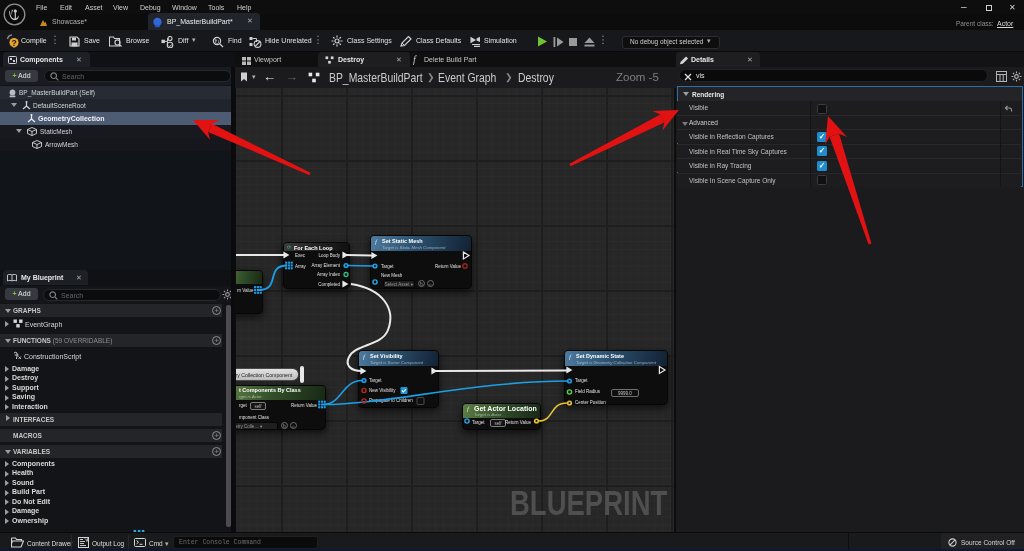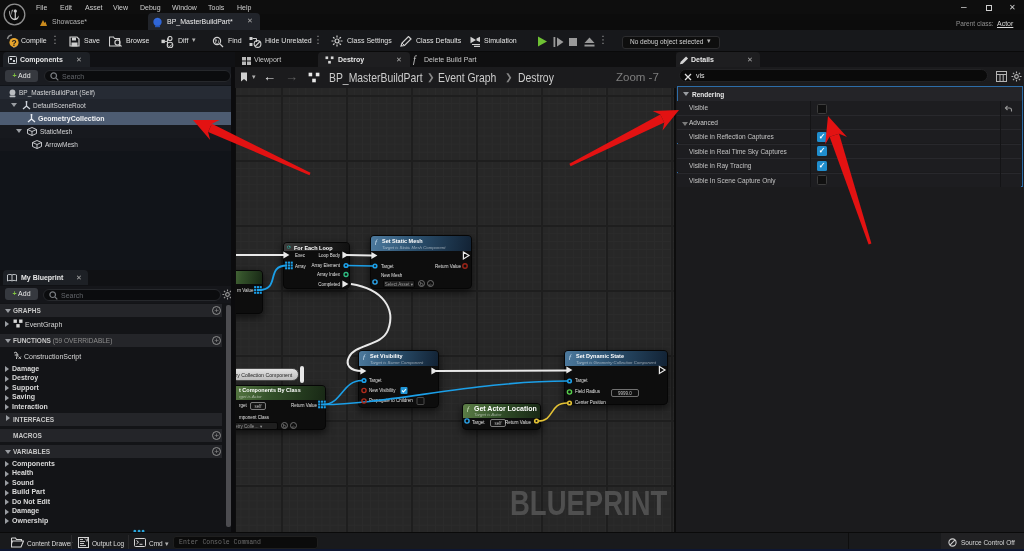--- a/index.html
+++ b/index.html
@@ -324,21 +324,21 @@
     <svg class="abs" style="left:73px;top:20px;z-index:2;" width="12" height="11" viewBox="0 0 10 9">
         <rect x="0.5" y="0.5" width="3" height="3" fill="#e8e8e8"></rect>
         <rect x="6.5" y="0.5" width="3" height="3" fill="#e8e8e8"></rect>
         <rect x="3.5" y="5.5" width="3" height="3" fill="#e8e8e8"></rect>
       </svg>
     <span class="t" style="left:94px;top:17.5px;font-size:13px;color:#cccccc;transform:scaleX(0.8);transform-origin:left top;">BP_MasterBuildPart</span>
     <span class="t" style="left:192px;top:20px;font-size:9px;color:#888888;">❯</span>
     <span class="t" style="left:203px;top:17.5px;font-size:13px;color:#cccccc;transform:scaleX(0.8);transform-origin:left top;">Event Graph</span>
     <span class="t" style="left:270px;top:20px;font-size:9px;color:#888888;">❯</span>
     <span class="t" style="left:283px;top:17.5px;font-size:13px;color:#cccccc;transform:scaleX(0.8);transform-origin:left top;">Destroy</span>
-    <span class="t" style="left:381px;top:18.5px;font-size:11.5px;color:#7e7e7e;">Zoom -7</span>
+    <span class="t" style="left:381px;top:18.5px;font-size:11.5px;color:#7e7e7e;">Zoom -5</span>
     <div id="canvas">
       <div class="wm" style="left:274px;top:394px;">BLUEPRINT</div>
 
       <div class="node" style="left:-12px;top:182px;width:39px;height:44px;">
         <div class="nhead nh-green" style="height:13px;"></div>
         <span class="plabel" style="left:12px;top:17px;">rn Value</span>
       </div>
       <div class="node" style="left:47px;top:154px;width:67px;height:47px;">
         <div class="nhead nh-gray" style="height:8px;"></div>
         <span class="t" style="left:3px;top:1px;font-size:5px;color:#2fbfae;">⟳</span>

